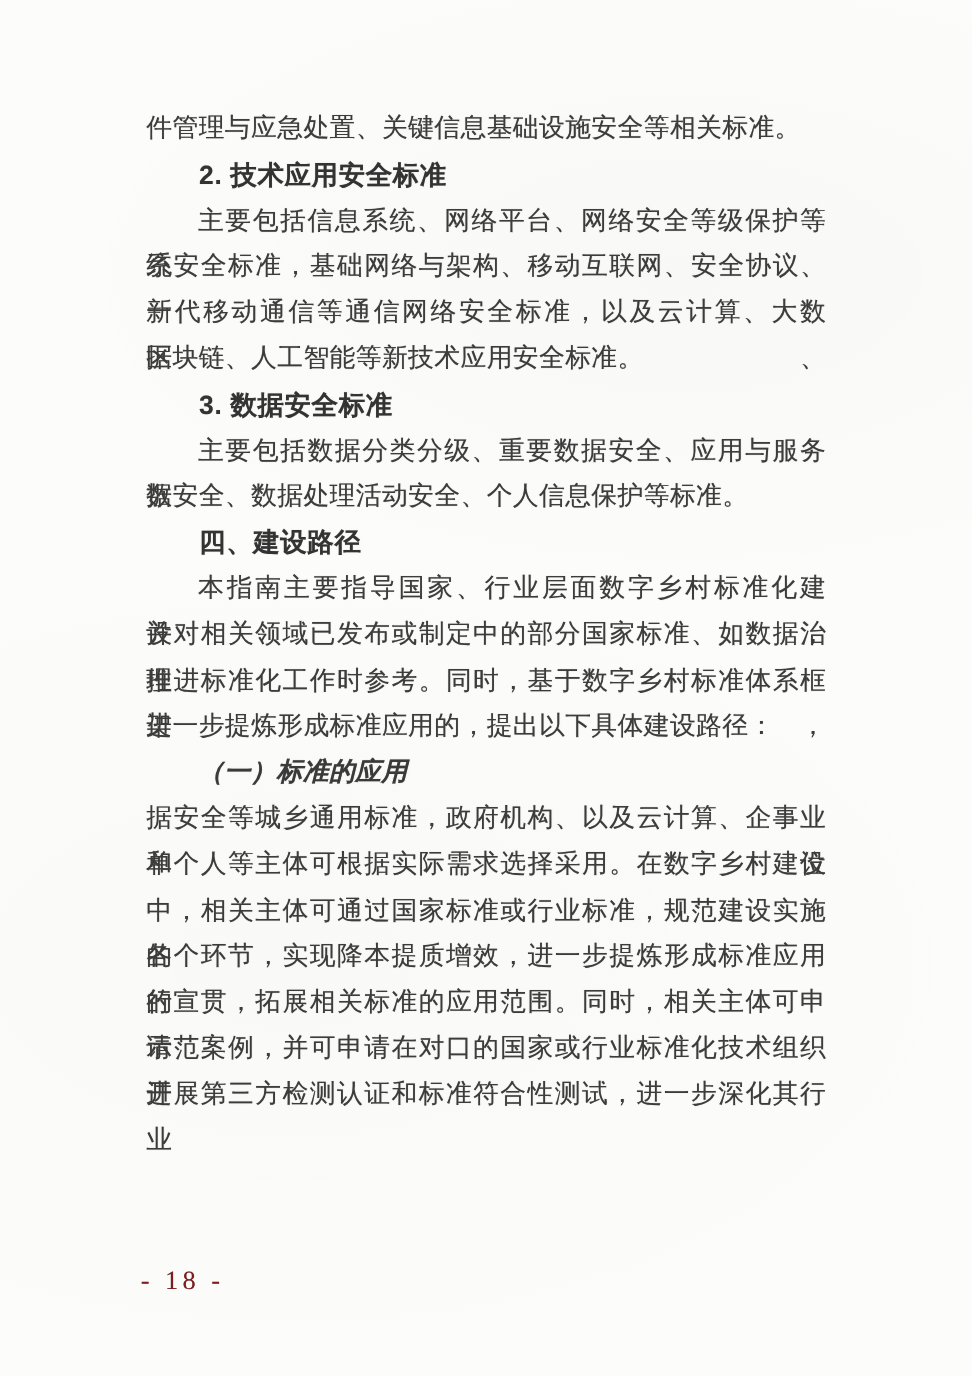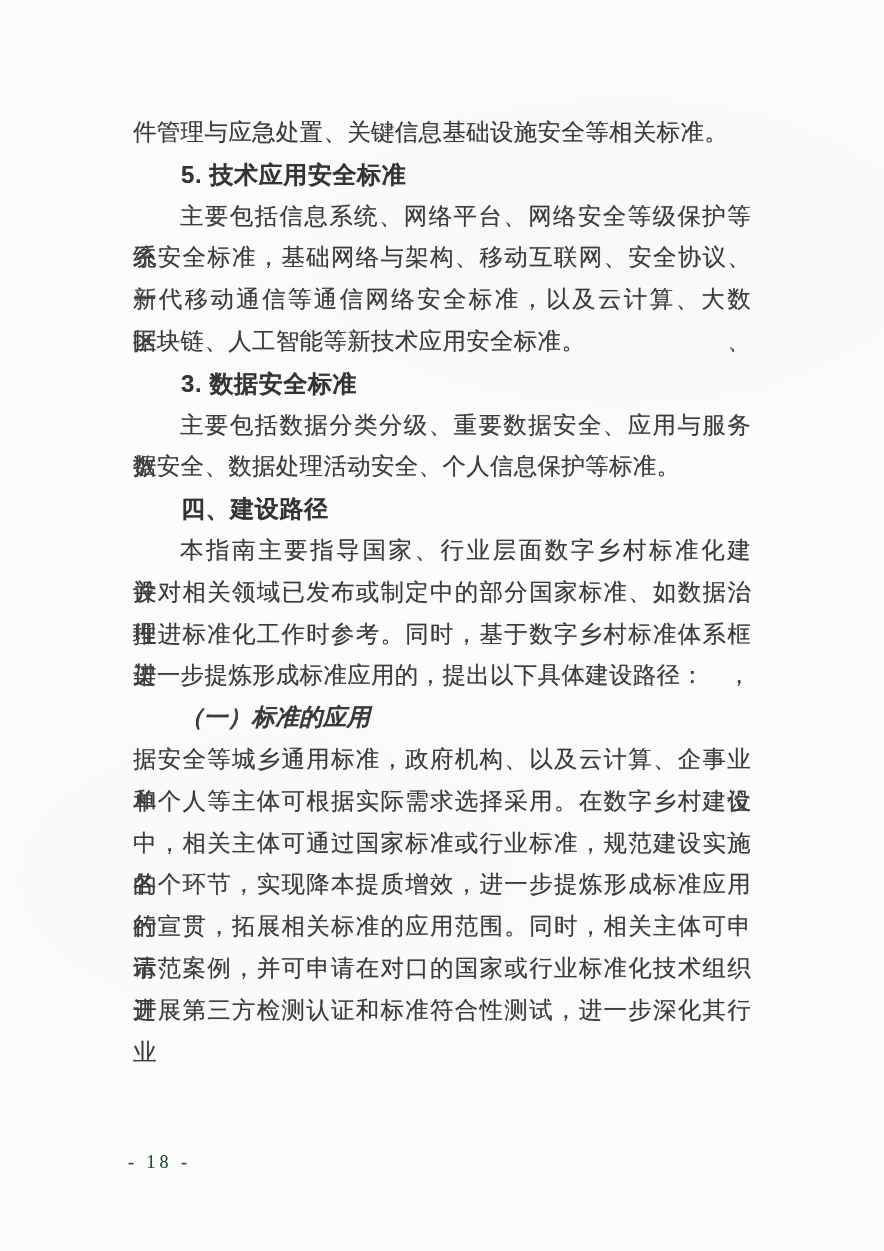--- a/index.html
+++ b/index.html
@@ -22,21 +22,21 @@
     position: absolute;
     inset: 0;
     background:
       radial-gradient(ellipse 600px 300px at 70% 20%, rgba(0,0,0,0.015), transparent),
       radial-gradient(ellipse 700px 400px at 30% 70%, rgba(0,0,0,0.012), transparent);
     pointer-events: none;
   }
   .content {
     position: absolute;
     left: 133px;
-    top: 112px;
+    top: 97px;
     width: 618px;
   }
   .line {
     height: 41.8px;
     line-height: 41.8px;
     font-size: 23.5px;
     letter-spacing: 0.3px;
     color: #3c3c3c;
     white-space: nowrap;
     text-shadow: 0 0 0.7px rgba(70,70,70,0.55);
@@ -59,34 +59,34 @@
   .line.subheading {
     font-weight: 700;
     font-style: italic;
     font-size: 23.5px;
     color: #3a3a3a;
   }
   .page-number {
     position: absolute;
     left: 128px;
     top: 1152px;
-    font-size: 18px;
+    font-size: 24px;
     letter-spacing: 4px;
-    color: #14532d;
+    color: #7f1d1d;
     font-family: "Liberation Serif", "DejaVu Serif", serif;
     text-shadow: 0 0 0.6px rgba(70,70,70,0.5);
   }
 </style>
 </head>
 <body>
 
 <div class="page">
   <div class="content">
       <div class="line body">件管理与应急处置、关键信息基础设施安全等相关标准。</div>
-      <div class="line heading indent">5. 技术应用安全标准</div>
+      <div class="line heading indent">2. 技术应用安全标准</div>
       <div class="line body indent fill">主要包括信息系统、网络平台、网络安全等级保护等系</div>
       <div class="line body fill">统安全标准，基础网络与架构、移动互联网、安全协议、新</div>
       <div class="line body fill">一代移动通信等通信网络安全标准，以及云计算、大数据、</div>
       <div class="line body">区块链、人工智能等新技术应用安全标准。</div>
       <div class="line heading indent">3. 数据安全标准</div>
       <div class="line body indent fill">主要包括数据分类分级、重要数据安全、应用与服务数</div>
       <div class="line body">据安全、数据处理活动安全、个人信息保护等标准。</div>
       <div class="line heading indent">四、建设路径</div>
       <div class="line body indent fill">本指南主要指导国家、行业层面数字乡村标准化建设，</div>
       <div class="line body fill">并对相关领域已发布或制定中的部分国家标准、如数据治理</div>

